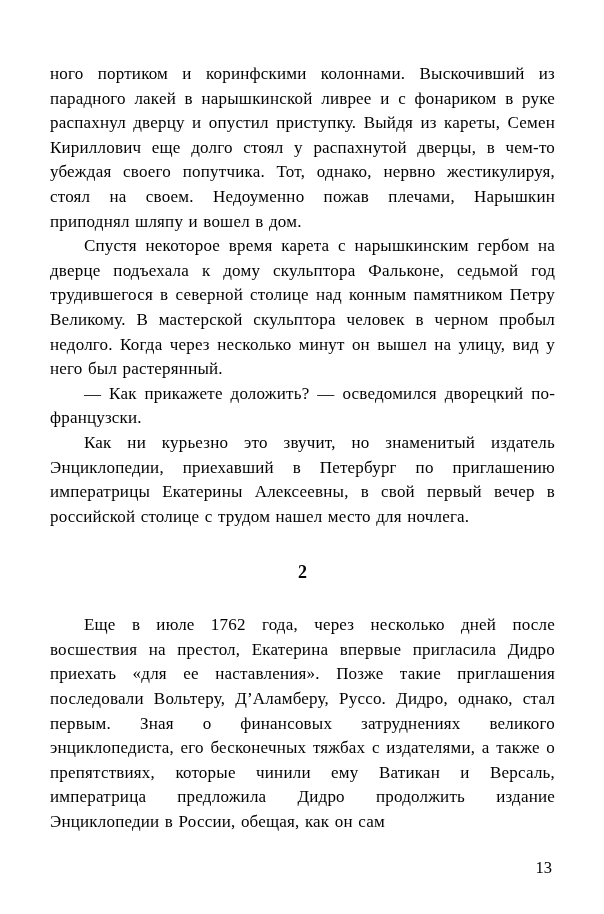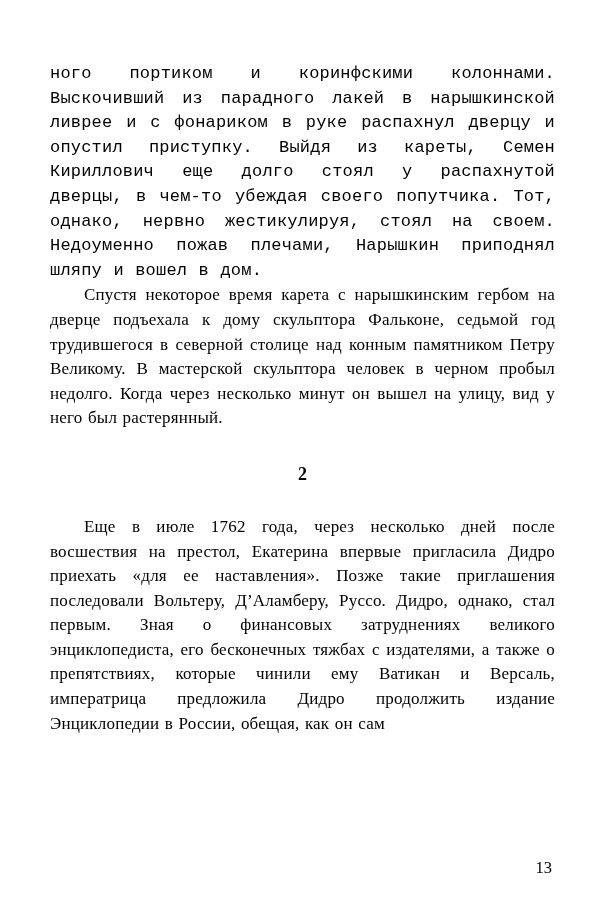--- a/index.html
+++ b/index.html
@@ -26,21 +26,20 @@
     margin: 0;
     font-size: 17px;
     line-height: 24.6px;
     text-align: justify;
     text-indent: 34px;
     letter-spacing: 0.2px;
     word-spacing: 1px;
   }
   .text-block p.noindent {
     text-indent: 0;
-    font-family: Liberation Mono, monospace;
   }
   .section-number {
     margin: 31px 0 29px 0;
     text-align: center;
     font-weight: bold;
     font-size: 18px;
     line-height: 24px;
     font-family: "Liberation Serif", "DejaVu Serif", serif;
   }
   .page-number {
@@ -52,20 +51,22 @@
     text-align: right;
   }
 </style>
 </head>
 <body>
 
 <div class="page">
   <div class="text-block">
     <p class="noindent">ного портиком и коринфскими колоннами. Выскочивший из парадного лакей в нарышкинской ливрее и с фонариком в руке распахнул дверцу и опустил приступку. Выйдя из кареты, Семен Кириллович еще долго стоял у распахнутой дверцы, в чем-то убеждая своего попутчика. Тот, однако, нервно жестикулируя, стоял на своем. Недоуменно пожав плечами, Нарышкин приподнял шляпу и вошел в дом.</p>
     <p>Спустя некоторое время карета с нарышкинским гербом на дверце подъехала к дому скульптора Фальконе, седьмой год трудившегося в северной столице над конным памятником Петру Великому. В мастерской скульптора человек в черном пробыл недолго. Когда через несколько минут он вышел на улицу, вид у него был растерянный.</p>
+    <p>— Как прикажете доложить? — осведомился дворецкий по-французски.</p>
+    <p>Как ни курьезно это звучит, но знаменитый издатель Энциклопедии, приехавший в Петербург по приглашению императрицы Екатерины Алексеевны, в свой первый вечер в российской столице с трудом нашел место для ночлега.</p>
 
     <div class="section-number">2</div>
 
     <p>Еще в июле 1762 года, через несколько дней после восшествия на престол, Екатерина впервые пригласила Дидро приехать «для ее наставления». Позже такие приглашения последовали Вольтеру, Д’Аламберу, Руссо. Дидро, однако, стал первым. Зная о финансовых затруднениях великого энциклопедиста, его бесконечных тяжбах с издателями, а также о препятствиях, которые чинили ему Ватикан и Версаль, императрица предложила Дидро продолжить издание Энциклопедии в России, обещая, как он сам</p>
   </div>
 
   <div class="page-number">13</div>
 </div>
 
 </body></html>

